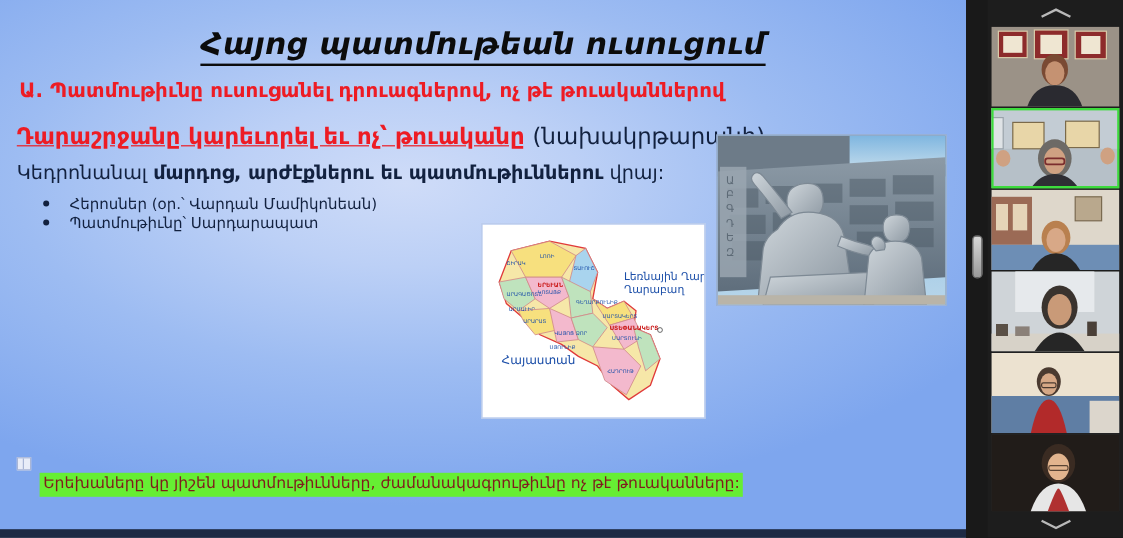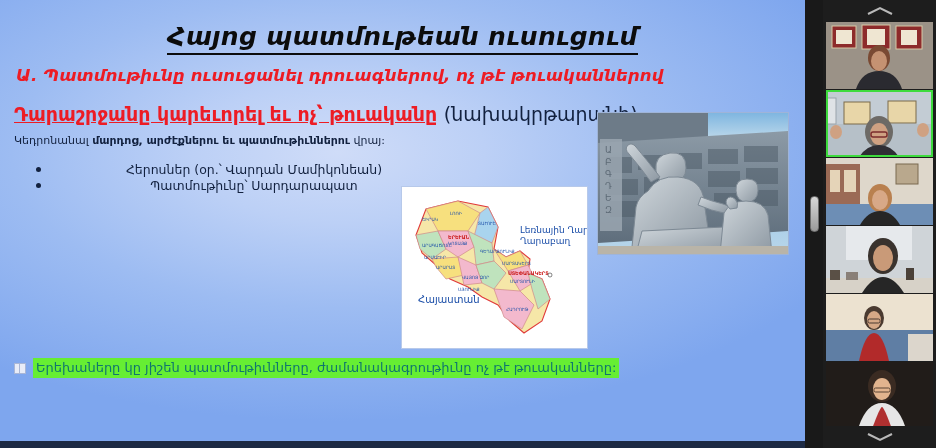--- a/index.html
+++ b/index.html
@@ -27,39 +27,39 @@
     font-family:"DejaVu Sans","Liberation Sans",sans-serif;
     font-size:25px;font-style:italic;font-weight:700;color:#0c0c0c;
     letter-spacing:.3px;
   }
   .title span{
     border-bottom:2px solid #0c0c0c;padding-bottom:2px;
   }
 
   .redline{
     position:absolute;left:16px;top:66px;width:700px;
-    font-size:16.5px;font-style:italic;font-weight:700;color:#ed1c24;
+    font-size:16.5px;font-weight:700;color:#ed1c24;
     letter-spacing:.1px;
   }
   .redline2{
     position:absolute;left:14px;top:103px;width:720px;
     font-size:19px;font-weight:700;color:#ed1c24;
   }
   .redline2 u{text-decoration:underline;}
   .redline2 .paren{color:#12213f;font-weight:400;text-decoration:none;}
 
   .kedron{
     position:absolute;left:14px;top:134px;width:600px;
-    font-size:11px;color:#12213f;
+    font-size:16px;color:#12213f;
   }
   .kedron b{font-weight:700;}
 
   .bullets{
     position:absolute;left:30px;top:162px;width:420px;
-    margin:0;padding:0;list-style:none;text-align:center;
+    margin:0;padding:0;list-style:none;
   }
   .bullets li{
     position:relative;padding-left:28px;
     font-size:12.5px;color:#12213f;line-height:15.4px;margin:0 0 1px 0;
     white-space:nowrap;
   }
   .bullets li:before{
     content:"";position:absolute;left:6px;top:5px;
     width:5px;height:5px;border-radius:50%;background:#12213f;
   }
@@ -69,21 +69,21 @@
     position:absolute;left:14px;top:358px;display:flex;align-items:center;gap:7px;
   }
   .sq-bullet{
     width:10px;height:9px;background:#e8ecf8;border:1px solid #a9b6d6;
     display:inline-block;position:relative;flex:0 0 auto;
   }
   .sq-bullet:after{
     content:"";position:absolute;left:4px;top:0;width:1px;height:9px;background:#a9b6d6;
   }
   .green-text{
-    background:#66ee33;color:#0f766e;font-size:13px;padding:2px 3px 3px 3px;white-space:nowrap;
+    background:#66ee33;color:#7f1d1d;font-size:13px;padding:2px 3px 3px 3px;white-space:nowrap;margin-top:36px;
   }
 
   
   .photo{
     position:absolute;left:597px;top:112px;width:190px;height:141px;
     border:1px solid #9fb4d8;overflow:hidden;background:#8fa8bd;
   }
   .photo svg{display:block;}
 
   

